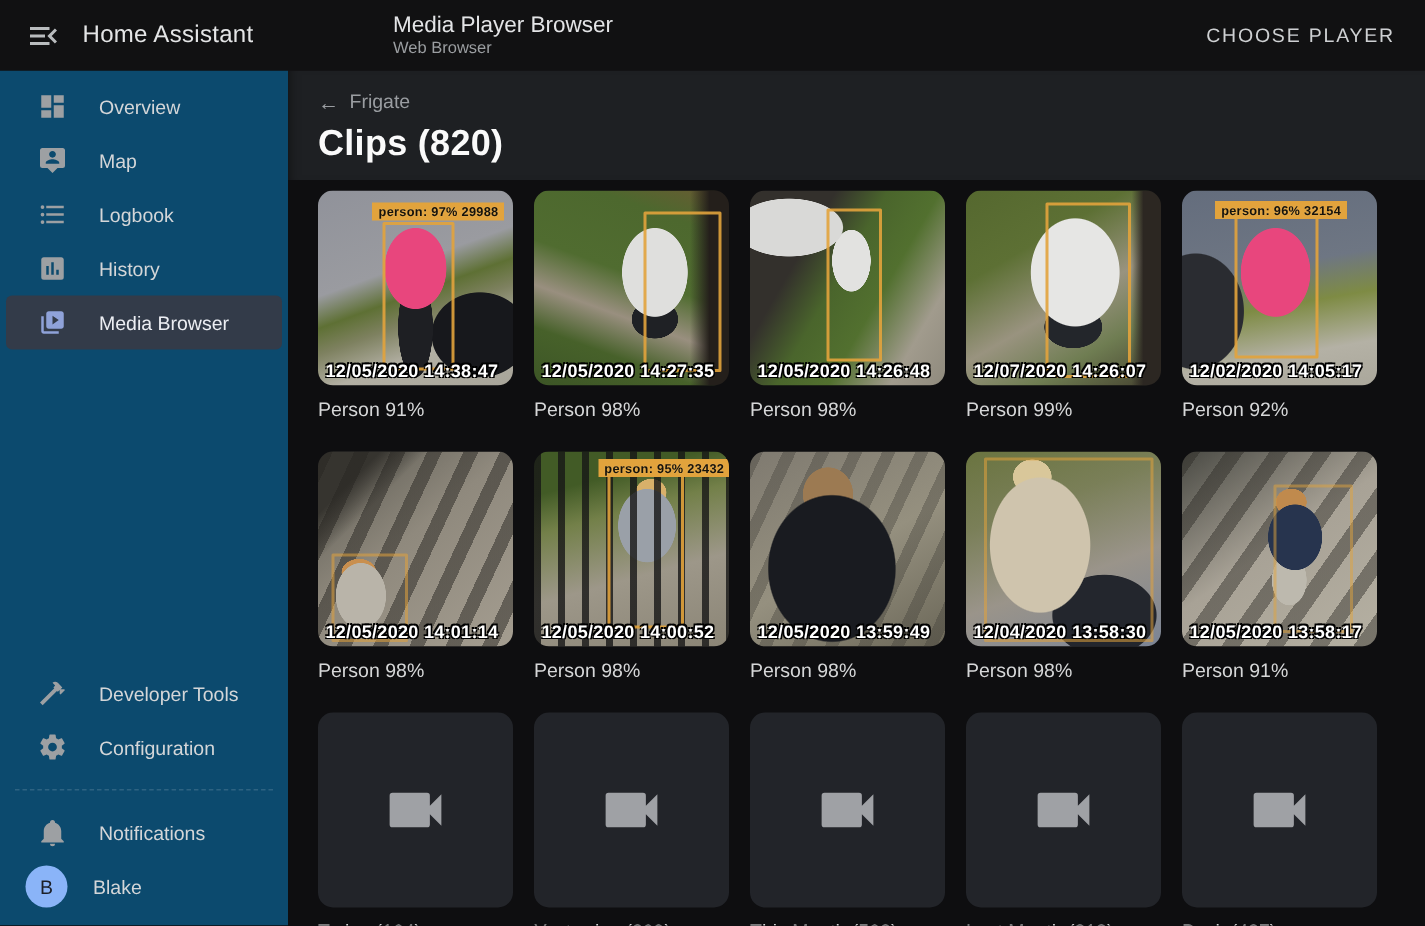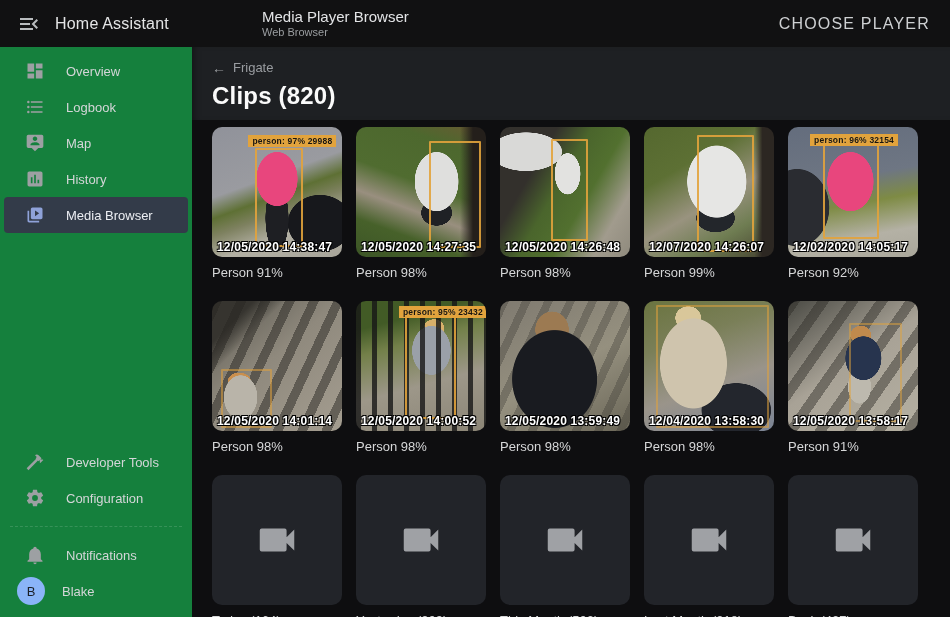--- a/index.html
+++ b/index.html
@@ -10,25 +10,25 @@
   
   .topbar { position:absolute; left:0; top:0; width:950px; height:47px;
             background:#111112; display:flex; align-items:center; z-index:5; }
   .topbar-left { width:192px; display:flex; align-items:center; gap:14px; padding-left:17px; }
   .menu-btn { width:24px; height:24px; color:#b9bcbe; cursor:pointer; flex:0 0 auto; }
   .app-title { color:#e4e5e6; font-size:16px; letter-spacing:.2px; white-space:nowrap; }
   .panel-title-block { margin-left:70px; line-height:1.15; }
   .panel-title { color:#e3e4e6; font-size:15px; font-weight:500; }
   .panel-subtitle { color:#9b9ea1; font-size:11px; margin-top:1px; }
   .topbar-spacer { flex:1; }
-  .choose-player { color:#ced0d2; font-size:16px; font-weight:500; letter-spacing:1.2px;
+  .choose-player { color:#ced0d2; font-size:13px; font-weight:500; letter-spacing:1.2px;
                    padding:8px 16px; margin-right:4px; cursor:pointer; border-radius:4px; }
 
   
-  .sidebar { position:absolute; left:0; top:47px; width:192px; bottom:0; background:#15803d;
+  .sidebar { position:absolute; left:0; top:47px; width:192px; bottom:0; background:#0c4a6e;
              display:flex; flex-direction:column; padding-top:6px; }
   .side-item { height:36px; display:flex; align-items:center; gap:21px; padding-left:21px;
                margin:0 4px; border-radius:4px; cursor:pointer; flex:0 0 auto; }
   .side-item .sicon { width:20px; height:20px; color:#9da0a3; flex:0 0 auto; }
   .side-item .slabel { color:#d4d6d8; font-size:13px; font-weight:500; }
   .side-item.selected { background:#333b49; }
   .side-item.selected .sicon { color:#8fa2d9; }
   .side-item.selected .slabel { color:#eceef3; }
   .side-flex { flex:1; }
   .side-divider { border-top:1px dashed rgba(255,255,255,0.14); margin:10px 10px 10px 10px; }
@@ -161,33 +161,33 @@
         <svg viewBox="0 0 24 24" width="20" height="20" fill="currentColor">
             <path d="M13,3V9H21V3M13,21H21V11H13M3,21H11V15H3M3,13H11V3H3V13Z"></path>
           </svg>
       </span>
       <span class="slabel">Overview</span>
     </div>
 
     <div class="side-item">
       <span class="sicon">
         <svg viewBox="0 0 24 24" width="20" height="20" fill="currentColor">
+            <path d="M20,2H4A2,2 0 0,0 2,4V16A2,2 0 0,0 4,18H8L12,22L16,18H20A2,2 0 0,0 22,16V4A2,2 0 0,0 20,2M12,4.3C13.5,4.3 14.7,5.5 14.7,7C14.7,8.5 13.5,9.7 12,9.7C10.5,9.7 9.3,8.5 9.3,7C9.3,5.5 10.5,4.3 12,4.3M17.4,14.6H6.6V13.8C6.6,12 10.2,11 12,11C13.8,11 17.4,12 17.4,13.8V14.6Z"></path>
+          </svg>
+      </span>
+      <span class="slabel">Map</span>
+    </div>
+
+    <div class="side-item">
+      <span class="sicon">
+        <svg viewBox="0 0 24 24" width="20" height="20" fill="currentColor">
             <path d="M7,5H21V7H7V5M7,13V11H21V13H7M4,4.5A1.5,1.5 0 0,1 5.5,6A1.5,1.5 0 0,1 4,7.5A1.5,1.5 0 0,1 2.5,6A1.5,1.5 0 0,1 4,4.5M4,10.5A1.5,1.5 0 0,1 5.5,12A1.5,1.5 0 0,1 4,13.5A1.5,1.5 0 0,1 2.5,12A1.5,1.5 0 0,1 4,10.5M7,19V17H21V19H7M4,16.5A1.5,1.5 0 0,1 5.5,18A1.5,1.5 0 0,1 4,19.5A1.5,1.5 0 0,1 2.5,18A1.5,1.5 0 0,1 4,16.5Z"></path>
           </svg>
       </span>
       <span class="slabel">Logbook</span>
-    </div>
-
-    <div class="side-item">
-      <span class="sicon">
-        <svg viewBox="0 0 24 24" width="20" height="20" fill="currentColor">
-            <path d="M20,2H4A2,2 0 0,0 2,4V16A2,2 0 0,0 4,18H8L12,22L16,18H20A2,2 0 0,0 22,16V4A2,2 0 0,0 20,2M12,4.3C13.5,4.3 14.7,5.5 14.7,7C14.7,8.5 13.5,9.7 12,9.7C10.5,9.7 9.3,8.5 9.3,7C9.3,5.5 10.5,4.3 12,4.3M17.4,14.6H6.6V13.8C6.6,12 10.2,11 12,11C13.8,11 17.4,12 17.4,13.8V14.6Z"></path>
-          </svg>
-      </span>
-      <span class="slabel">Map</span>
     </div>
 
     <div class="side-item">
       <span class="sicon">
         <svg viewBox="0 0 24 24" width="20" height="20" fill="currentColor">
             <path d="M17,17H15V13H17M13,17H11V7H13M9,17H7V10H9M19,3H5C3.89,3 3,3.89 3,5V19A2,2 0 0,0 5,21H19A2,2 0 0,0 21,19V5C21,3.89 20.1,3 19,3Z"></path>
           </svg>
       </span>
       <span class="slabel">History</span>
     </div>

